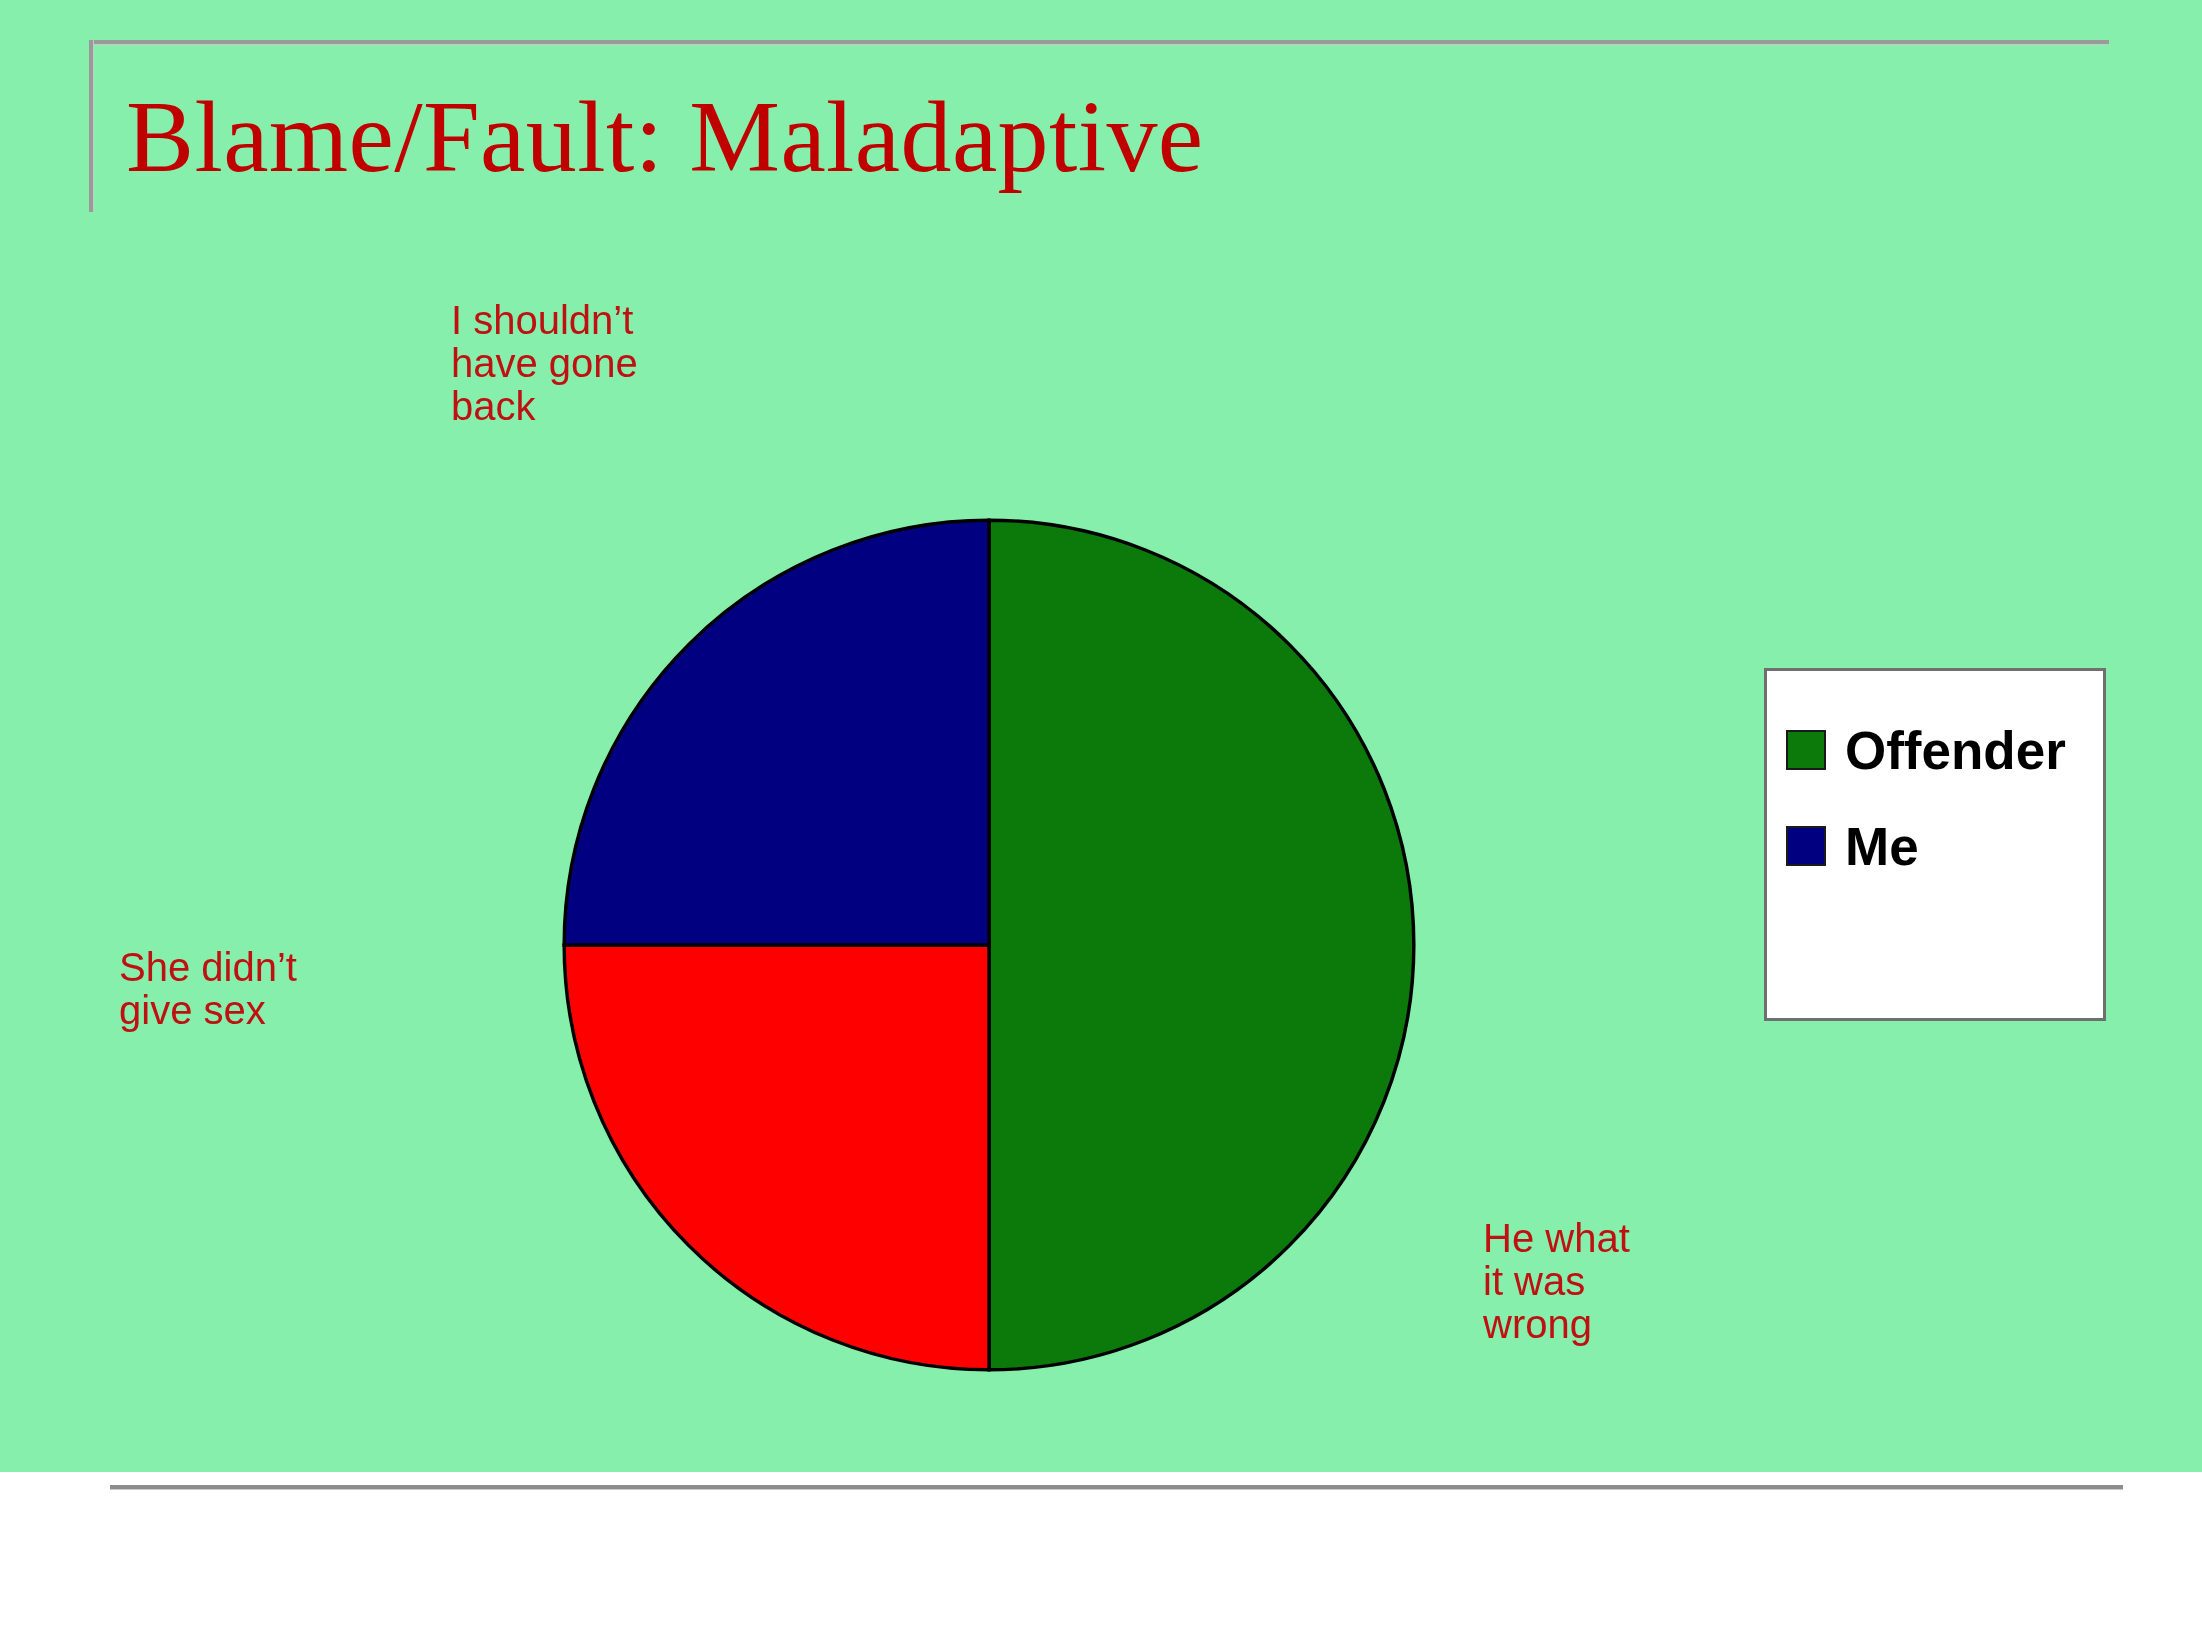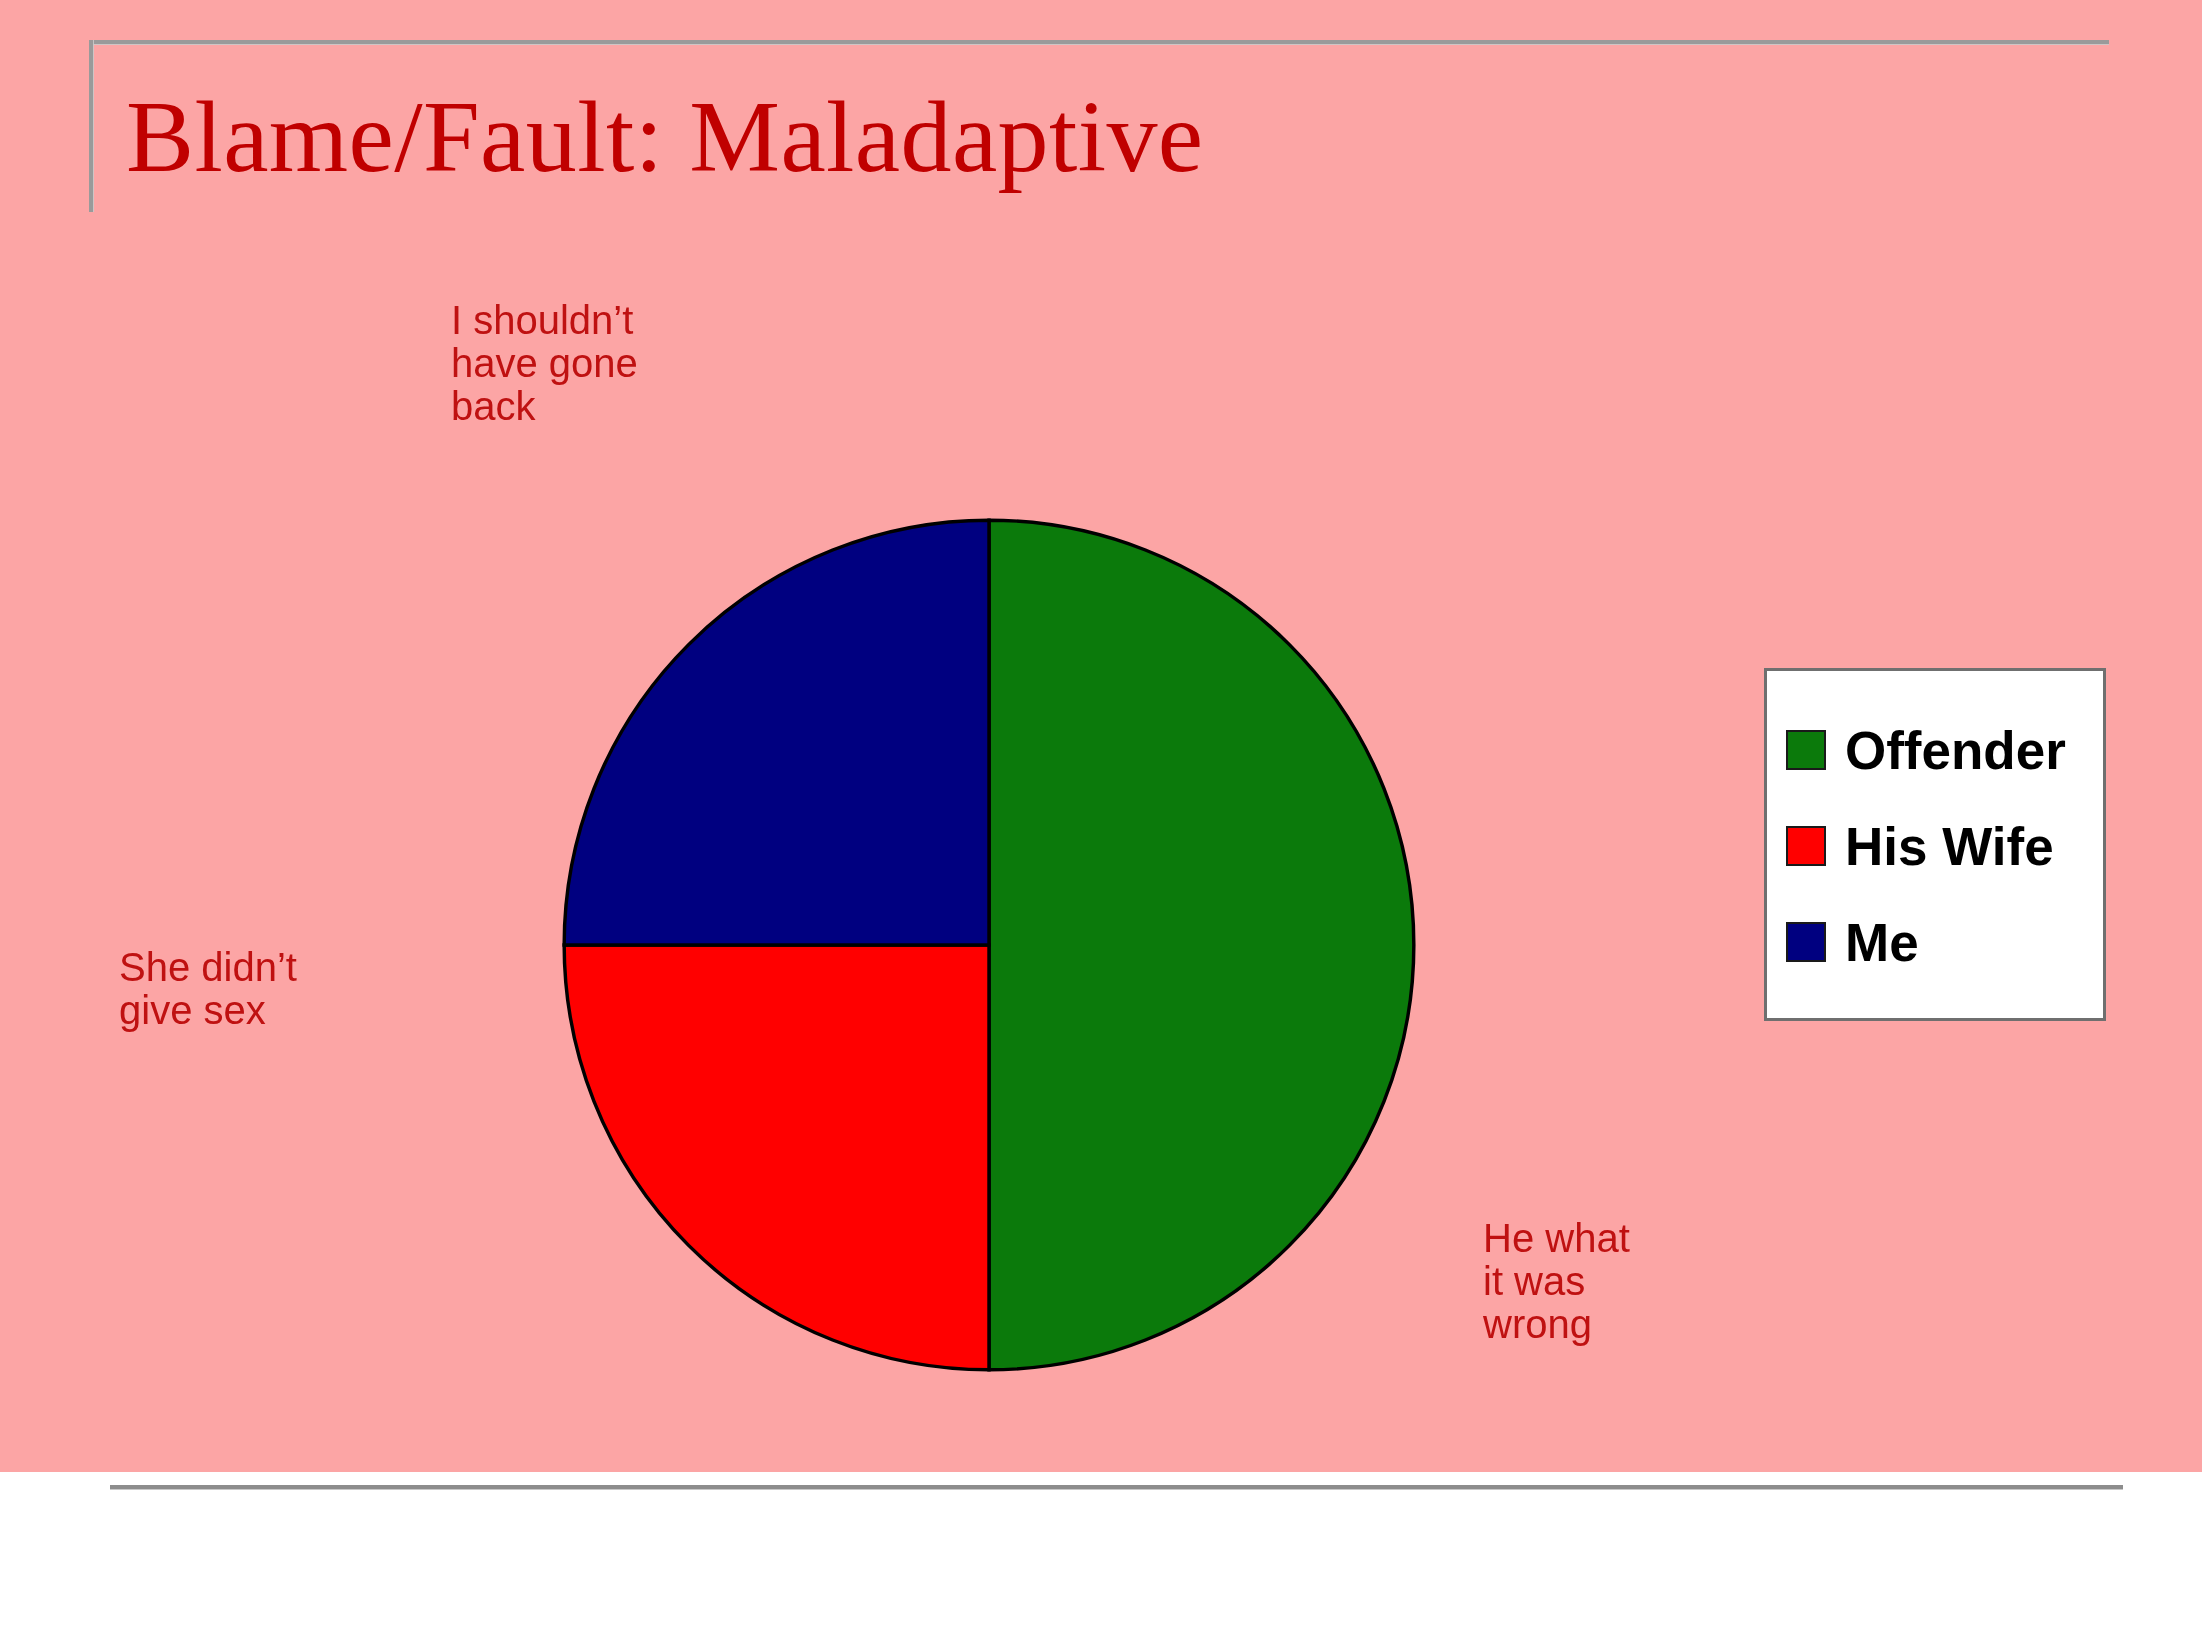--- a/index.html
+++ b/index.html
@@ -14,21 +14,21 @@
     overflow: hidden;
     font-family: "Liberation Sans", sans-serif;
     -webkit-font-smoothing: antialiased;
   }
 
   .slide {
     position: absolute;
     left: 0; top: 0;
     width: 2203px;
     height: 1472px;
-    background: #fca5a5;
+    background: #86efac;
   }
 
   
   .rule-top {
     position: absolute;
     left: 89px;
     top: 40px;
     width: 2020px;
     height: 4.3px;
     background: #9a9a9a;
@@ -156,23 +156,19 @@
   <div class="annot annot-low-right">He what
 it was
 wrong</div>
 
   <div class="legend">
     <div class="legend-row">
       <span class="legend-swatch" style="background:#0B7A0B"></span>
       <span class="legend-label">Offender</span>
     </div>
     <div class="legend-row">
-      <span class="legend-swatch" style="background:#FF0000"></span>
-      <span class="legend-label">His Wife</span>
-    </div>
-    <div class="legend-row">
       <span class="legend-swatch" style="background:#000080"></span>
       <span class="legend-label">Me</span>
     </div>
   </div>
 
 </div>
 
 
 </body></html>

